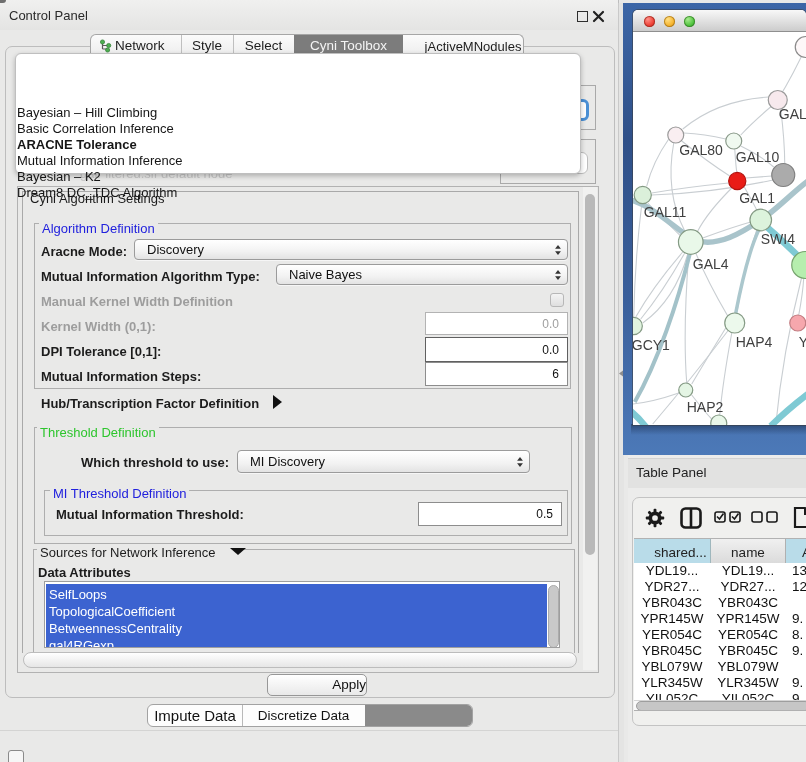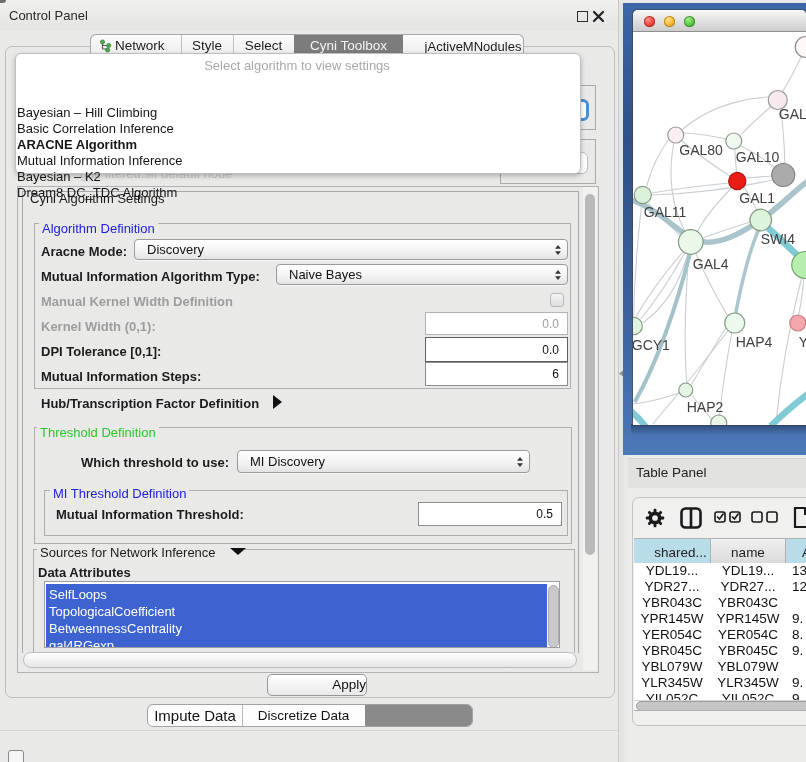--- a/index.html
+++ b/index.html
@@ -158,25 +158,24 @@
     <div class="abs" style="left:94px;top:0;width:123px;height:21px;text-align:center;">
           <div style="margin-top:3.5px;font-size:13.5px;line-height:14px;color:#111;">Discretize Data</div>
         </div>
     <div class="abs" style="left:217px;top:0;width:107px;height:21px;background:#8a8a8a;text-align:center;">
           <div style="margin-top:21px;font-size:16px;line-height:14px;color:#f5f5f5;">Infer Network</div>
         </div>
   </div>
 </div>
 
 <div class="abs" style="left:15px;top:53px;width:564px;height:119px;background:#fff;border:1px solid #bfbfbf;border-radius:6px;box-shadow:0 2px 5px rgba(0,0,0,.25);"></div>
-<div class="abs" style="left:15px;top:58px;width:564px;text-align:center;font-size:13px;color:#a9a9a9;">Select algorithm to view settings</div>
 <div class="abs" style="left:17px;top:72.5px;font-size:13px;line-height:16.1px;color:#161616;margin-top:32px;">
 Bayesian – Hill Climbing<br>
 Basic Correlation Inference<br>
-<b>ARACNE Algorithm</b><br>
+<b>ARACNE Tolerance</b><br>
 Mutual Information Inference<br>
 Bayesian – K2<br>
 Dream8 DC_TDC Algorithm
 </div>
 
 <div class="abs" style="left:618px;top:3px;width:5px;height:759px;background:#e4e4e3;border-left:1px solid #c9c9c9;"></div>
 <svg class="abs" style="left:619px;top:369px" width="6" height="9" viewBox="0 0 6 9">
       <path d="M6 0 L0 4.5 L6 9 Z" fill="#8d8d8d"></path>
     </svg>
 

